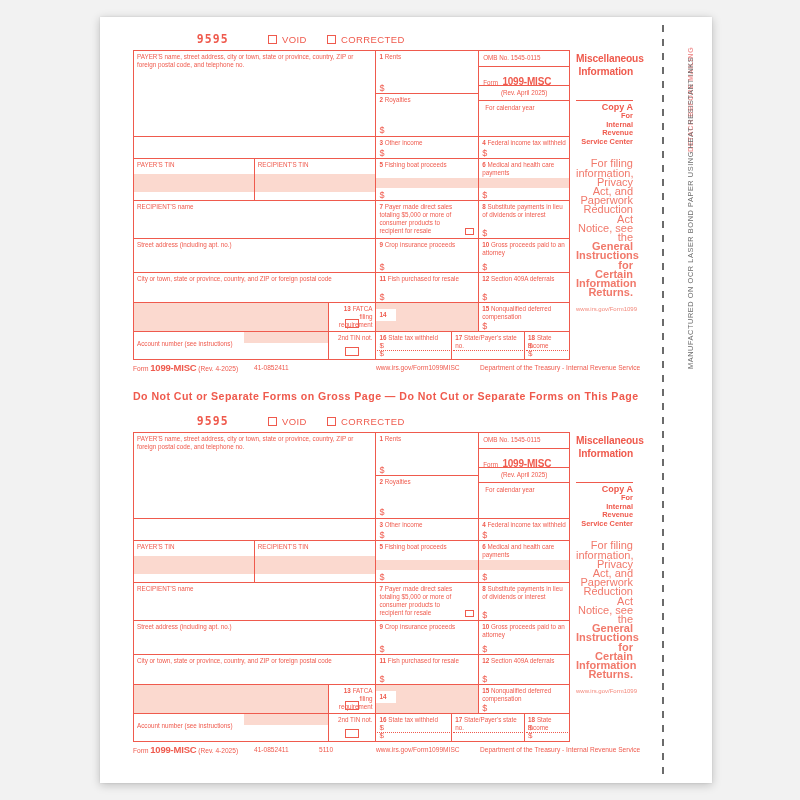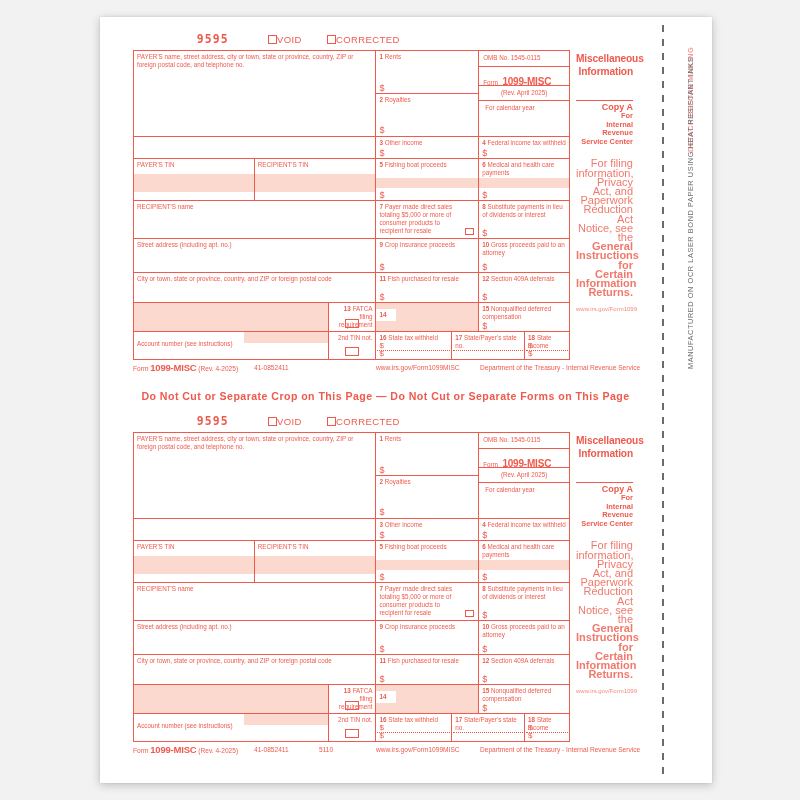--- a/index.html
+++ b/index.html
@@ -52,21 +52,21 @@
 
   
   .topstrip{ position:relative; height:17px; }
   .ocr-num{
     position:absolute; left:63px; top:-1px;
     font-family:"DejaVu Sans Mono", monospace;
     font-size:12px; color:#ef5a4d; letter-spacing:1.2px;
     font-weight:700;
     transform:scaleX(.95);
   }
-  .cbwrap{ position:absolute; top:1px; display:flex; align-items:center; }
+  .cbwrap{ position:absolute; top:1px; display:flex; align-items:center; gap:5px; }
   #void-wrap-t, #void-wrap-b{ left:135px; }
   #corr-wrap-t, #corr-wrap-b{ left:194px; }
   .cbox{ width:9px; height:9px; border:1.1px solid #ef5a4d; }
   .cblabel{ font-size:9.5px; color:#ef5a4d; letter-spacing:.4px; }
 
   
   .grid{
     position:relative;
     width:437px;
     border:1.2px solid #ef5a4d;
@@ -341,21 +341,21 @@
         <span>Form</span>
         <span class="big">1099-MISC</span>
         <span>(Rev. 4-2025)</span>
       </div>
       <div class="foot-item foot-ein">41-0852411</div>
       <div class="foot-item foot-url">www.irs.gov/Form1099MISC</div>
       <div class="foot-item foot-dept">Department of the Treasury - Internal Revenue Service</div>
     </div>
   </div>
 
-  <div class="donotcut">Do Not Cut or Separate Crop on This Page — Do Not Cut or Separate Forms on This Page</div>
+  <div class="donotcut">Do Not Cut or Separate Forms on Gross Page — Do Not Cut or Separate Forms on This Page</div>
 
   <div class="form" id="form-bottom">
 
     <div class="topstrip">
       <div class="ocr-num">9595</div>
       <div class="cbwrap" id="void-wrap-b">
         <span class="cbox"></span>
         <span class="cblabel">VOID</span>
       </div>
       <div class="cbwrap" id="corr-wrap-b">

